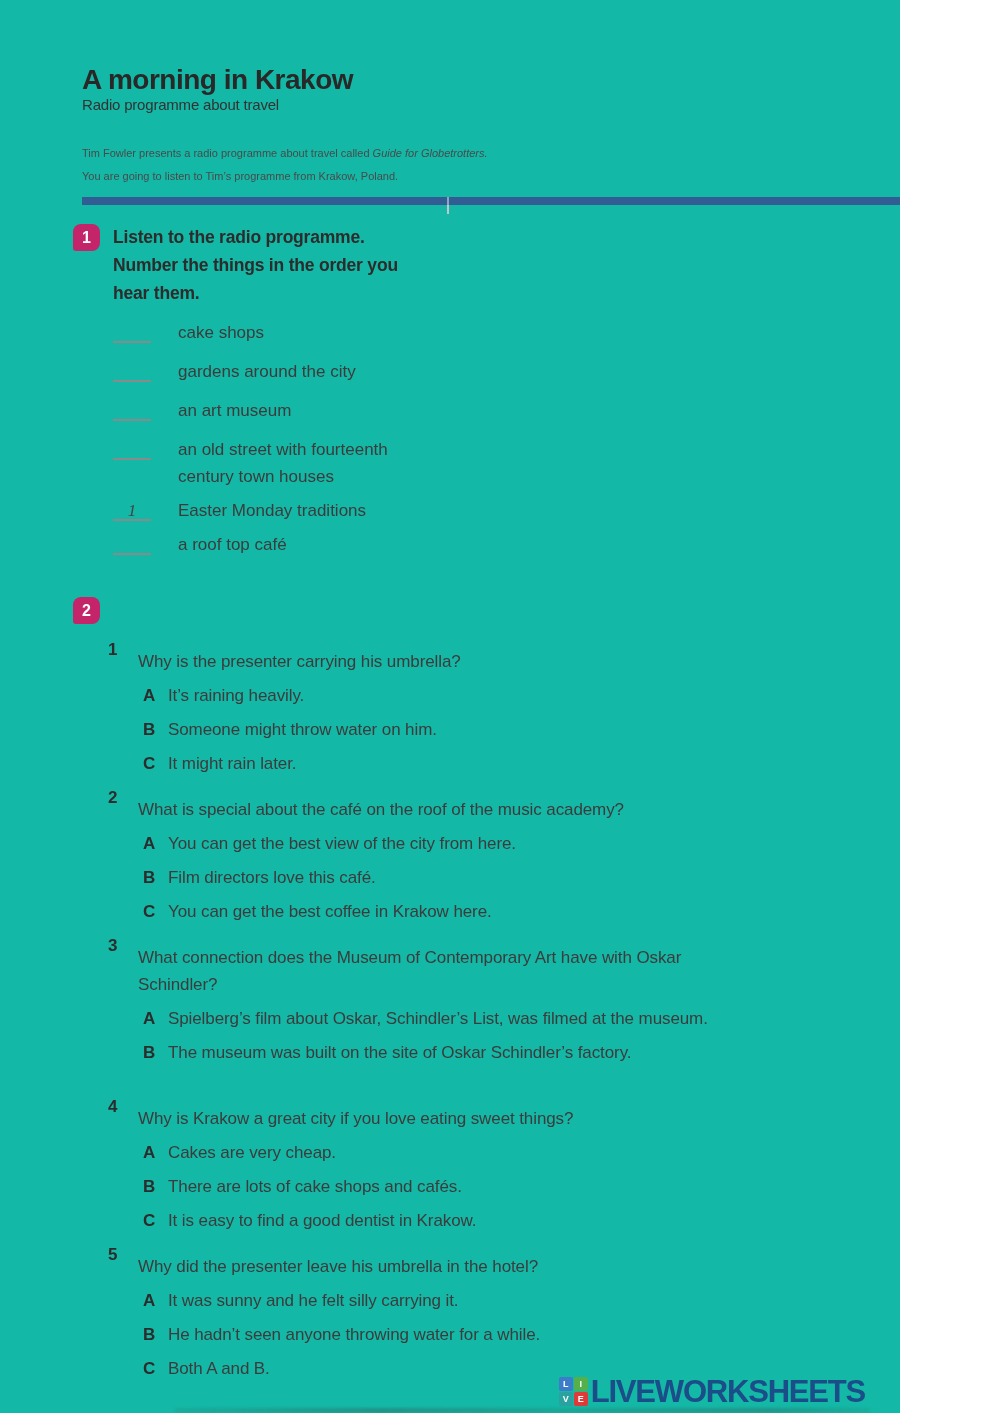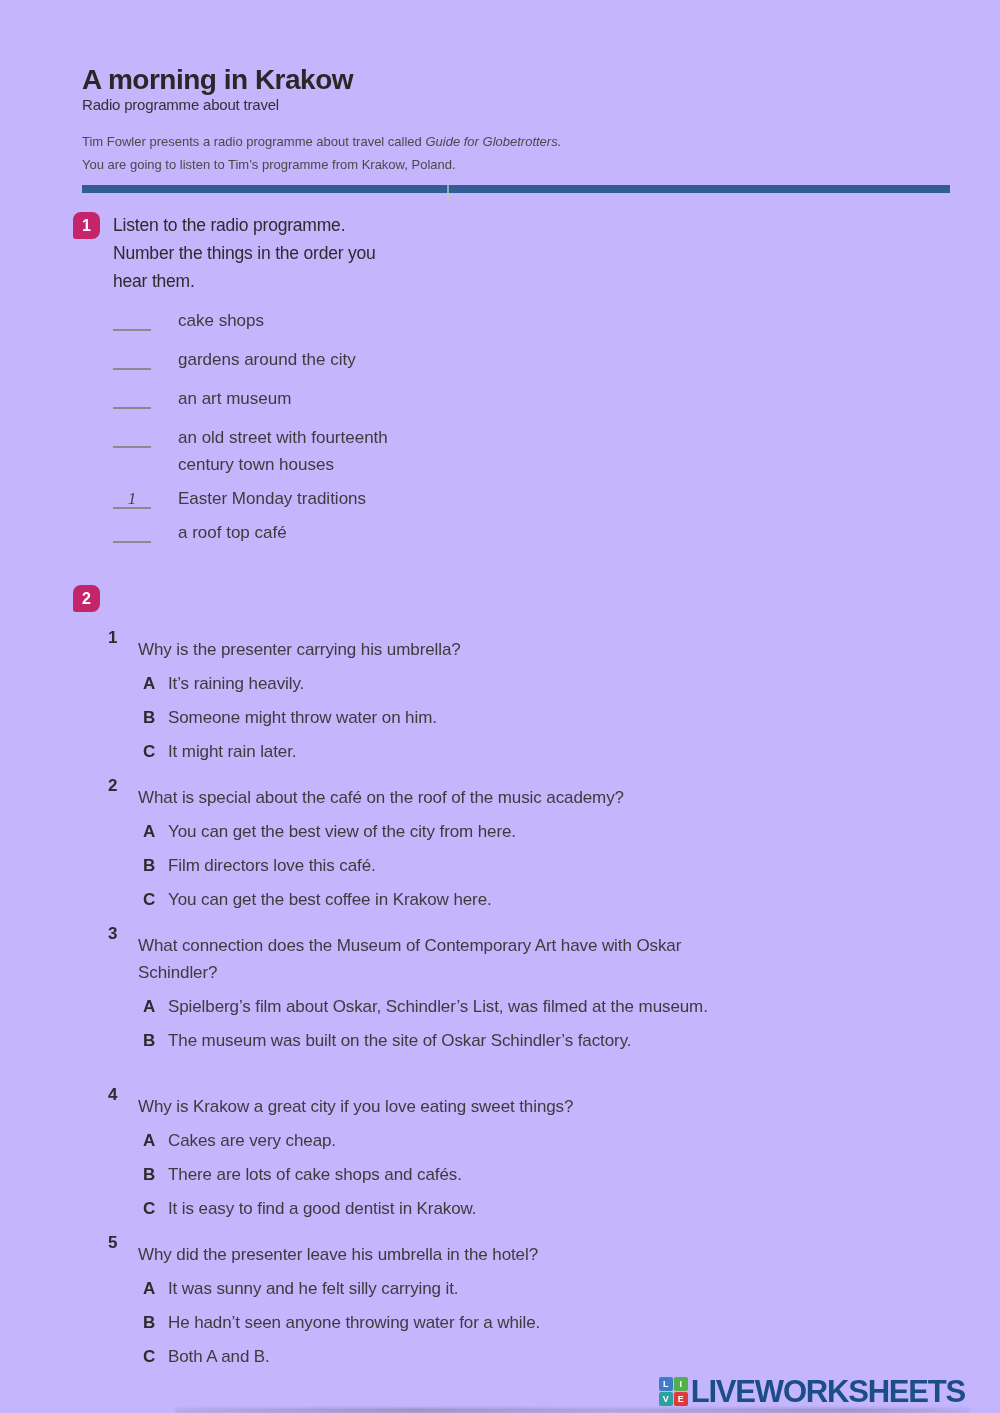--- a/index.html
+++ b/index.html
@@ -10,49 +10,49 @@
     --ink-bold:#2c2c2c;
   }
   *{box-sizing:border-box;margin:0;padding:0;}
   html,body{background:#ffffff;}
   body{
     width:1000px;height:1413px;
     font-family:"Liberation Sans","DejaVu Sans",sans-serif;
     color:var(--ink);
   }
   .page{
-    position:relative;width:1000px;height:1413px;
-    background:#c4b5fd;overflow:hidden;
+    position:relative;width:900px;height:1413px;
+    background:#14b8a6;overflow:hidden;
   }
   .content{position:absolute;left:82px;top:64px;width:870px;}
 
   
   .title{
     font-size:28px;font-weight:bold;color:#282828;
     letter-spacing:-0.5px;line-height:31px;
   }
   .subtitle{
     font-size:15px;font-weight:normal;color:#323232;
     letter-spacing:-0.2px;line-height:20px;
   }
-  .intro{margin-top:15px;font-size:13px;line-height:23px;color:#4a4a4a;}
+  .intro{margin-top:27px;font-size:11px;line-height:23px;color:#4a4a4a;}
   .intro em{font-style:italic;}
   .rule{margin-top:9px;height:8px;background:var(--bar);position:relative;width:868px;}
   .rule-gap{position:absolute;left:42%;top:0;width:2px;height:100%;background:rgba(255,255,255,0.45);}
   .rule-tick{position:absolute;left:42%;top:8px;width:2px;height:9px;background:#c3c7cc;}
 
   
   .ex-head{display:flex;align-items:flex-start;margin-left:-9px;}
   .badge{
     flex:0 0 27px;width:27px;height:27px;margin-right:13px;margin-top:1px;
     background:var(--accent);color:#ffffff;border-radius:8px 8px 8px 3px;
     font-size:16px;font-weight:bold;text-align:center;line-height:27px;
   }
   .bold-instruction{
-    font-weight:normal;font-size:17.5px;line-height:28px;color:var(--ink-bold);
+    font-weight:bold;font-size:17.5px;line-height:28px;color:var(--ink-bold);
     letter-spacing:-0.2px;white-space:pre-line;
   }
 
   
   .ex1{margin-top:18px;}
   .ex1-items{margin-top:12px;margin-left:31px;}
   .item-row{display:flex;margin-bottom:7px;font-size:17px;line-height:27px;}
   .blank-col{flex:0 0 65px;}
   .blank{
     display:inline-block;width:38px;height:24px;

